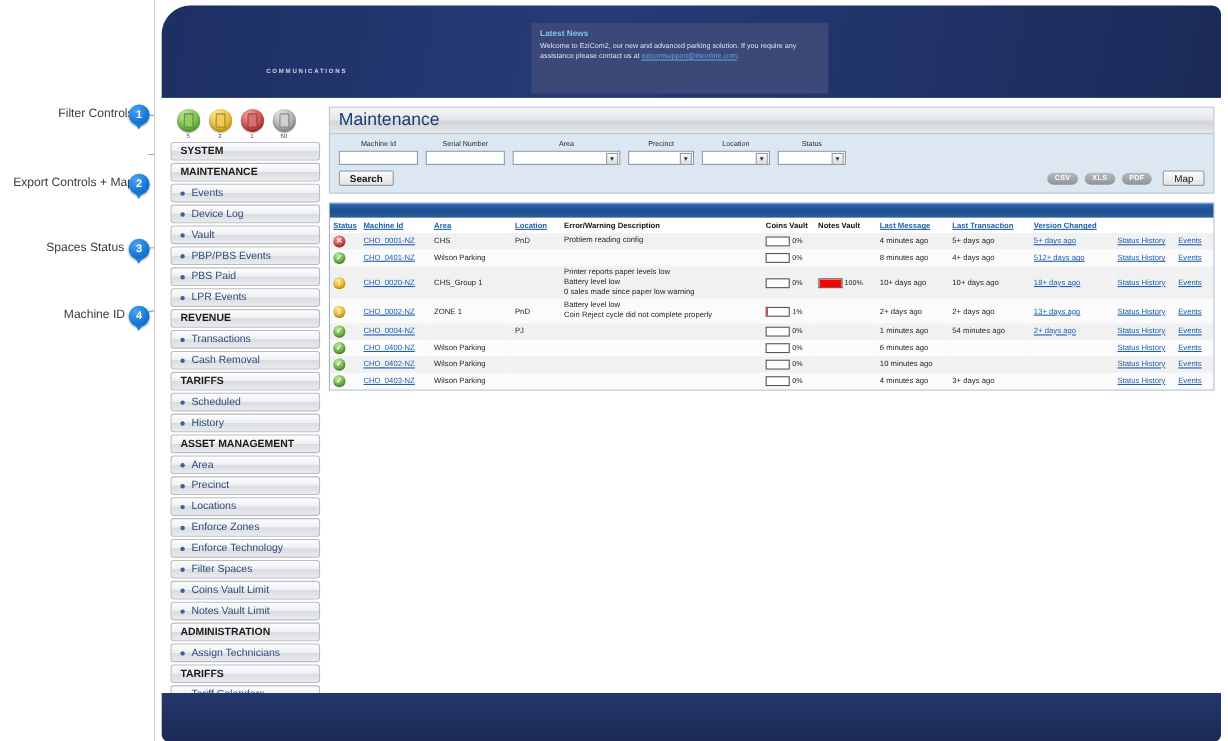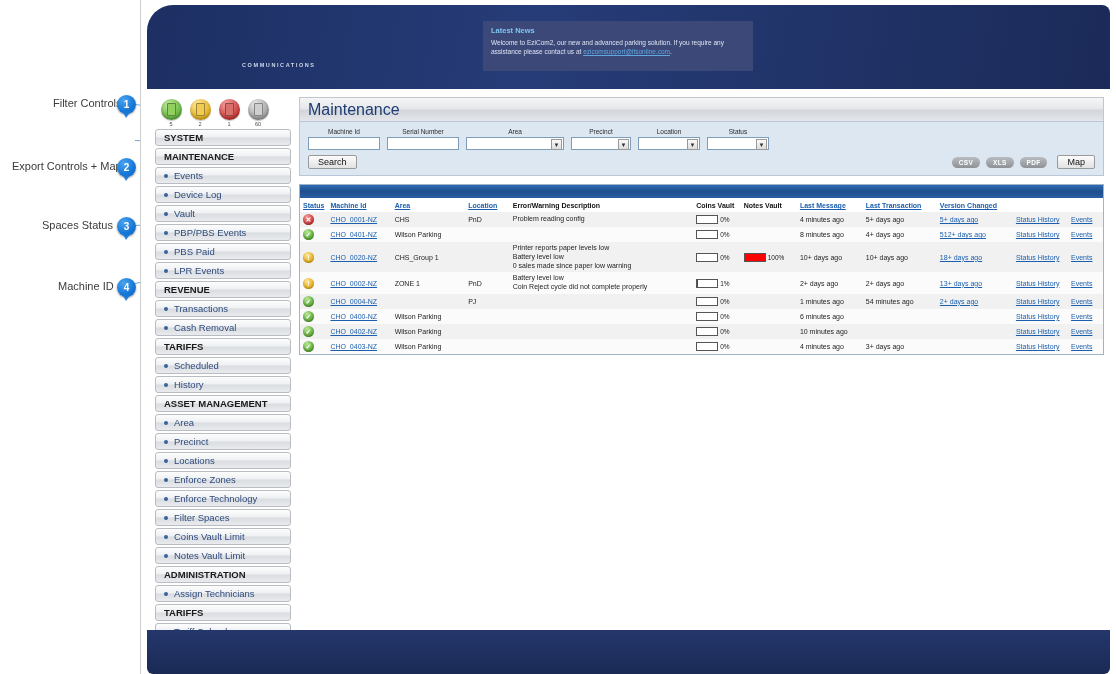--- a/index.html
+++ b/index.html
@@ -77,21 +77,21 @@
     font-family: "Liberation Sans", sans-serif;
   }
   .logo .two { color: #2fa8e8; }
   .logo-sub {
     position: absolute; left: 95px; top: 57px;
     font-size: 5.5px; letter-spacing: 1.6px;
     color: #cfd6e8; font-weight: bold;
   }
   .news {
     position: absolute; left: 336px; top: 16px;
-    width: 270px; height: 50px;
+    width: 270px; height: 64px;
     background: #3b4878;
     padding: 5px 8px;
   }
   .news-title { color: #7fc4ef; font-size: 7.5px; font-weight: bold; margin-bottom: 3px; }
   .news-body { color: #dfe4f2; font-size: 6.5px; line-height: 1.45; }
   .news-body a { color: #5fa8e0; text-decoration: underline; }
 
   .pwr {
     position: absolute; right: 18px; top: 8px;
     width: 120px; text-align: center; color: #d7dbe9;
@@ -202,21 +202,21 @@
   }
   .w-machine { width: 72px; } .w-serial { width: 72px; }
   .w-area { width: 98px; } .w-precinct { width: 60px; }
   .w-location { width: 62px; } .w-status { width: 62px; }
 
   .filter-row2 { display: flex; align-items: center; margin-top: 5px; }
   .btn-search {
     font-size: 9px; padding: 1px 9px;
     border: 1px solid #9a9a9a; border-radius: 2px;
     background: linear-gradient(180deg,#fcfcfc,#e2e2e2);
-    color: #111; font-family: "Liberation Sans", sans-serif;
+    color: #111; font-family: "Liberation Sans", sans-serif; font-weight: bold;
   }
   .exp-group { margin-left: auto; display: flex; align-items: center; gap: 6px; }
   .pill {
     font-size: 6.5px; font-weight: bold; color: #fff;
     background: linear-gradient(180deg,#b9bcc0,#8e9195);
     border-radius: 8px; padding: 2px 7px;
     letter-spacing: .3px;
   }
   .btn-map {
     font-size: 9px; padding: 1px 9px;

